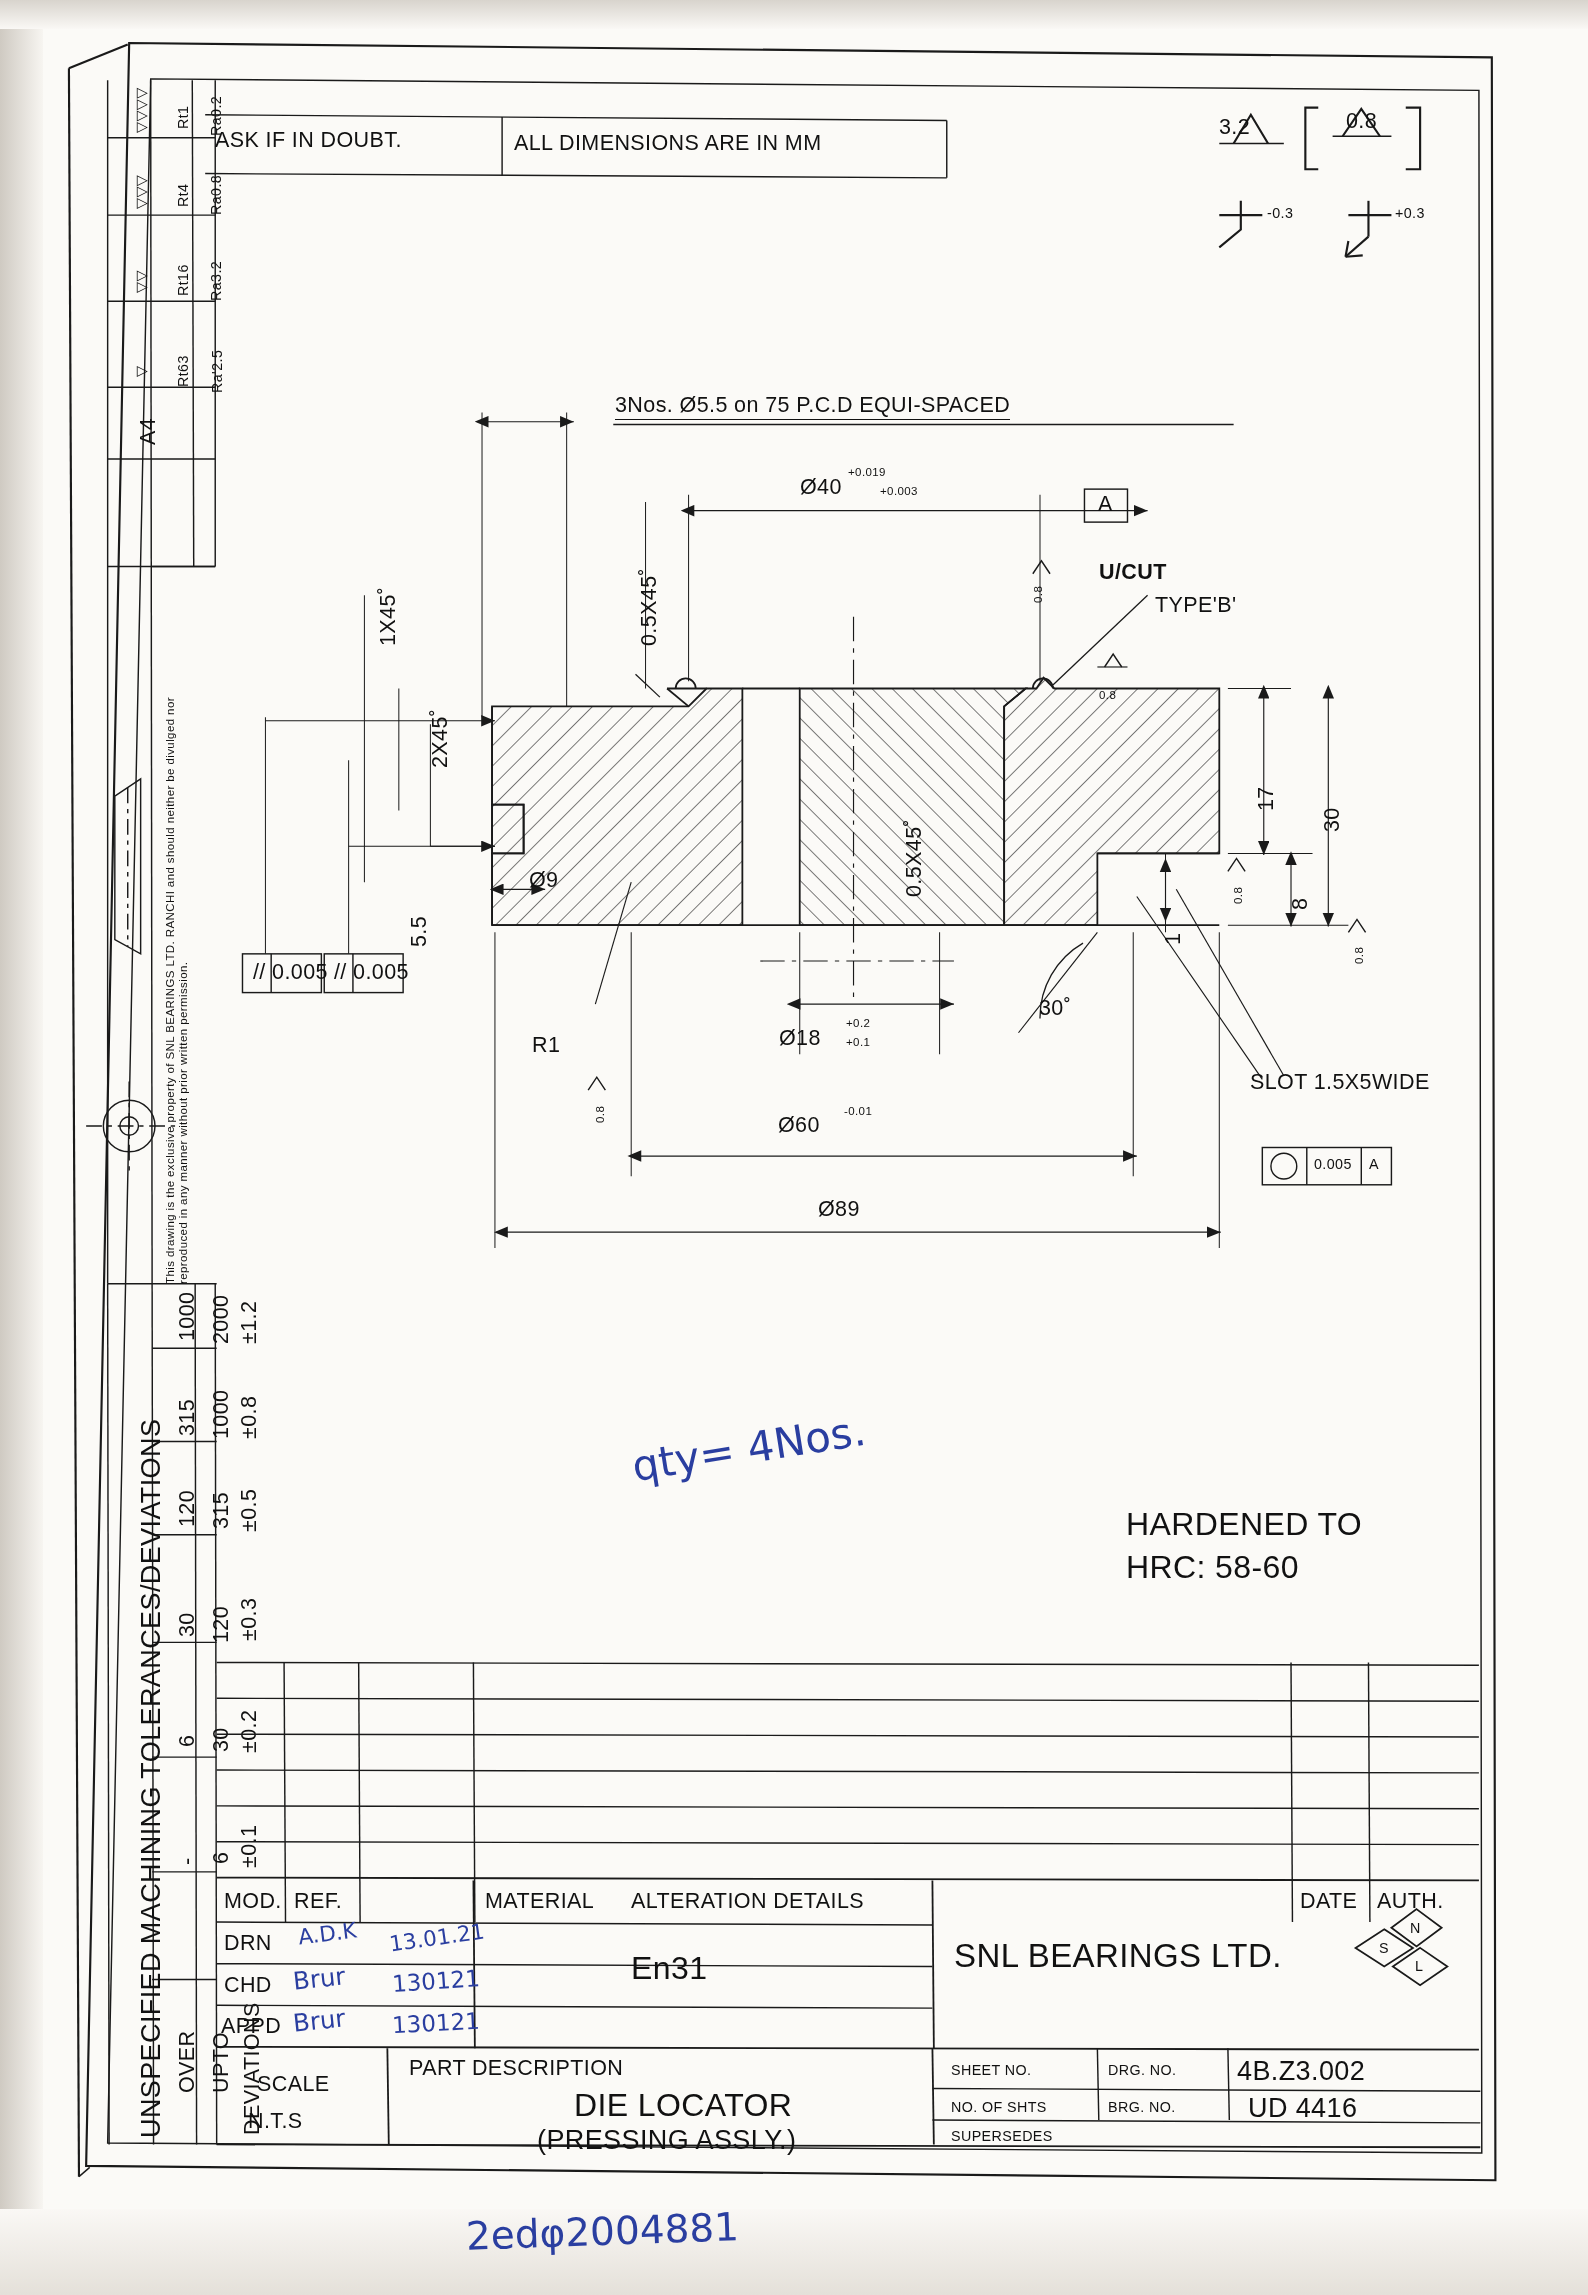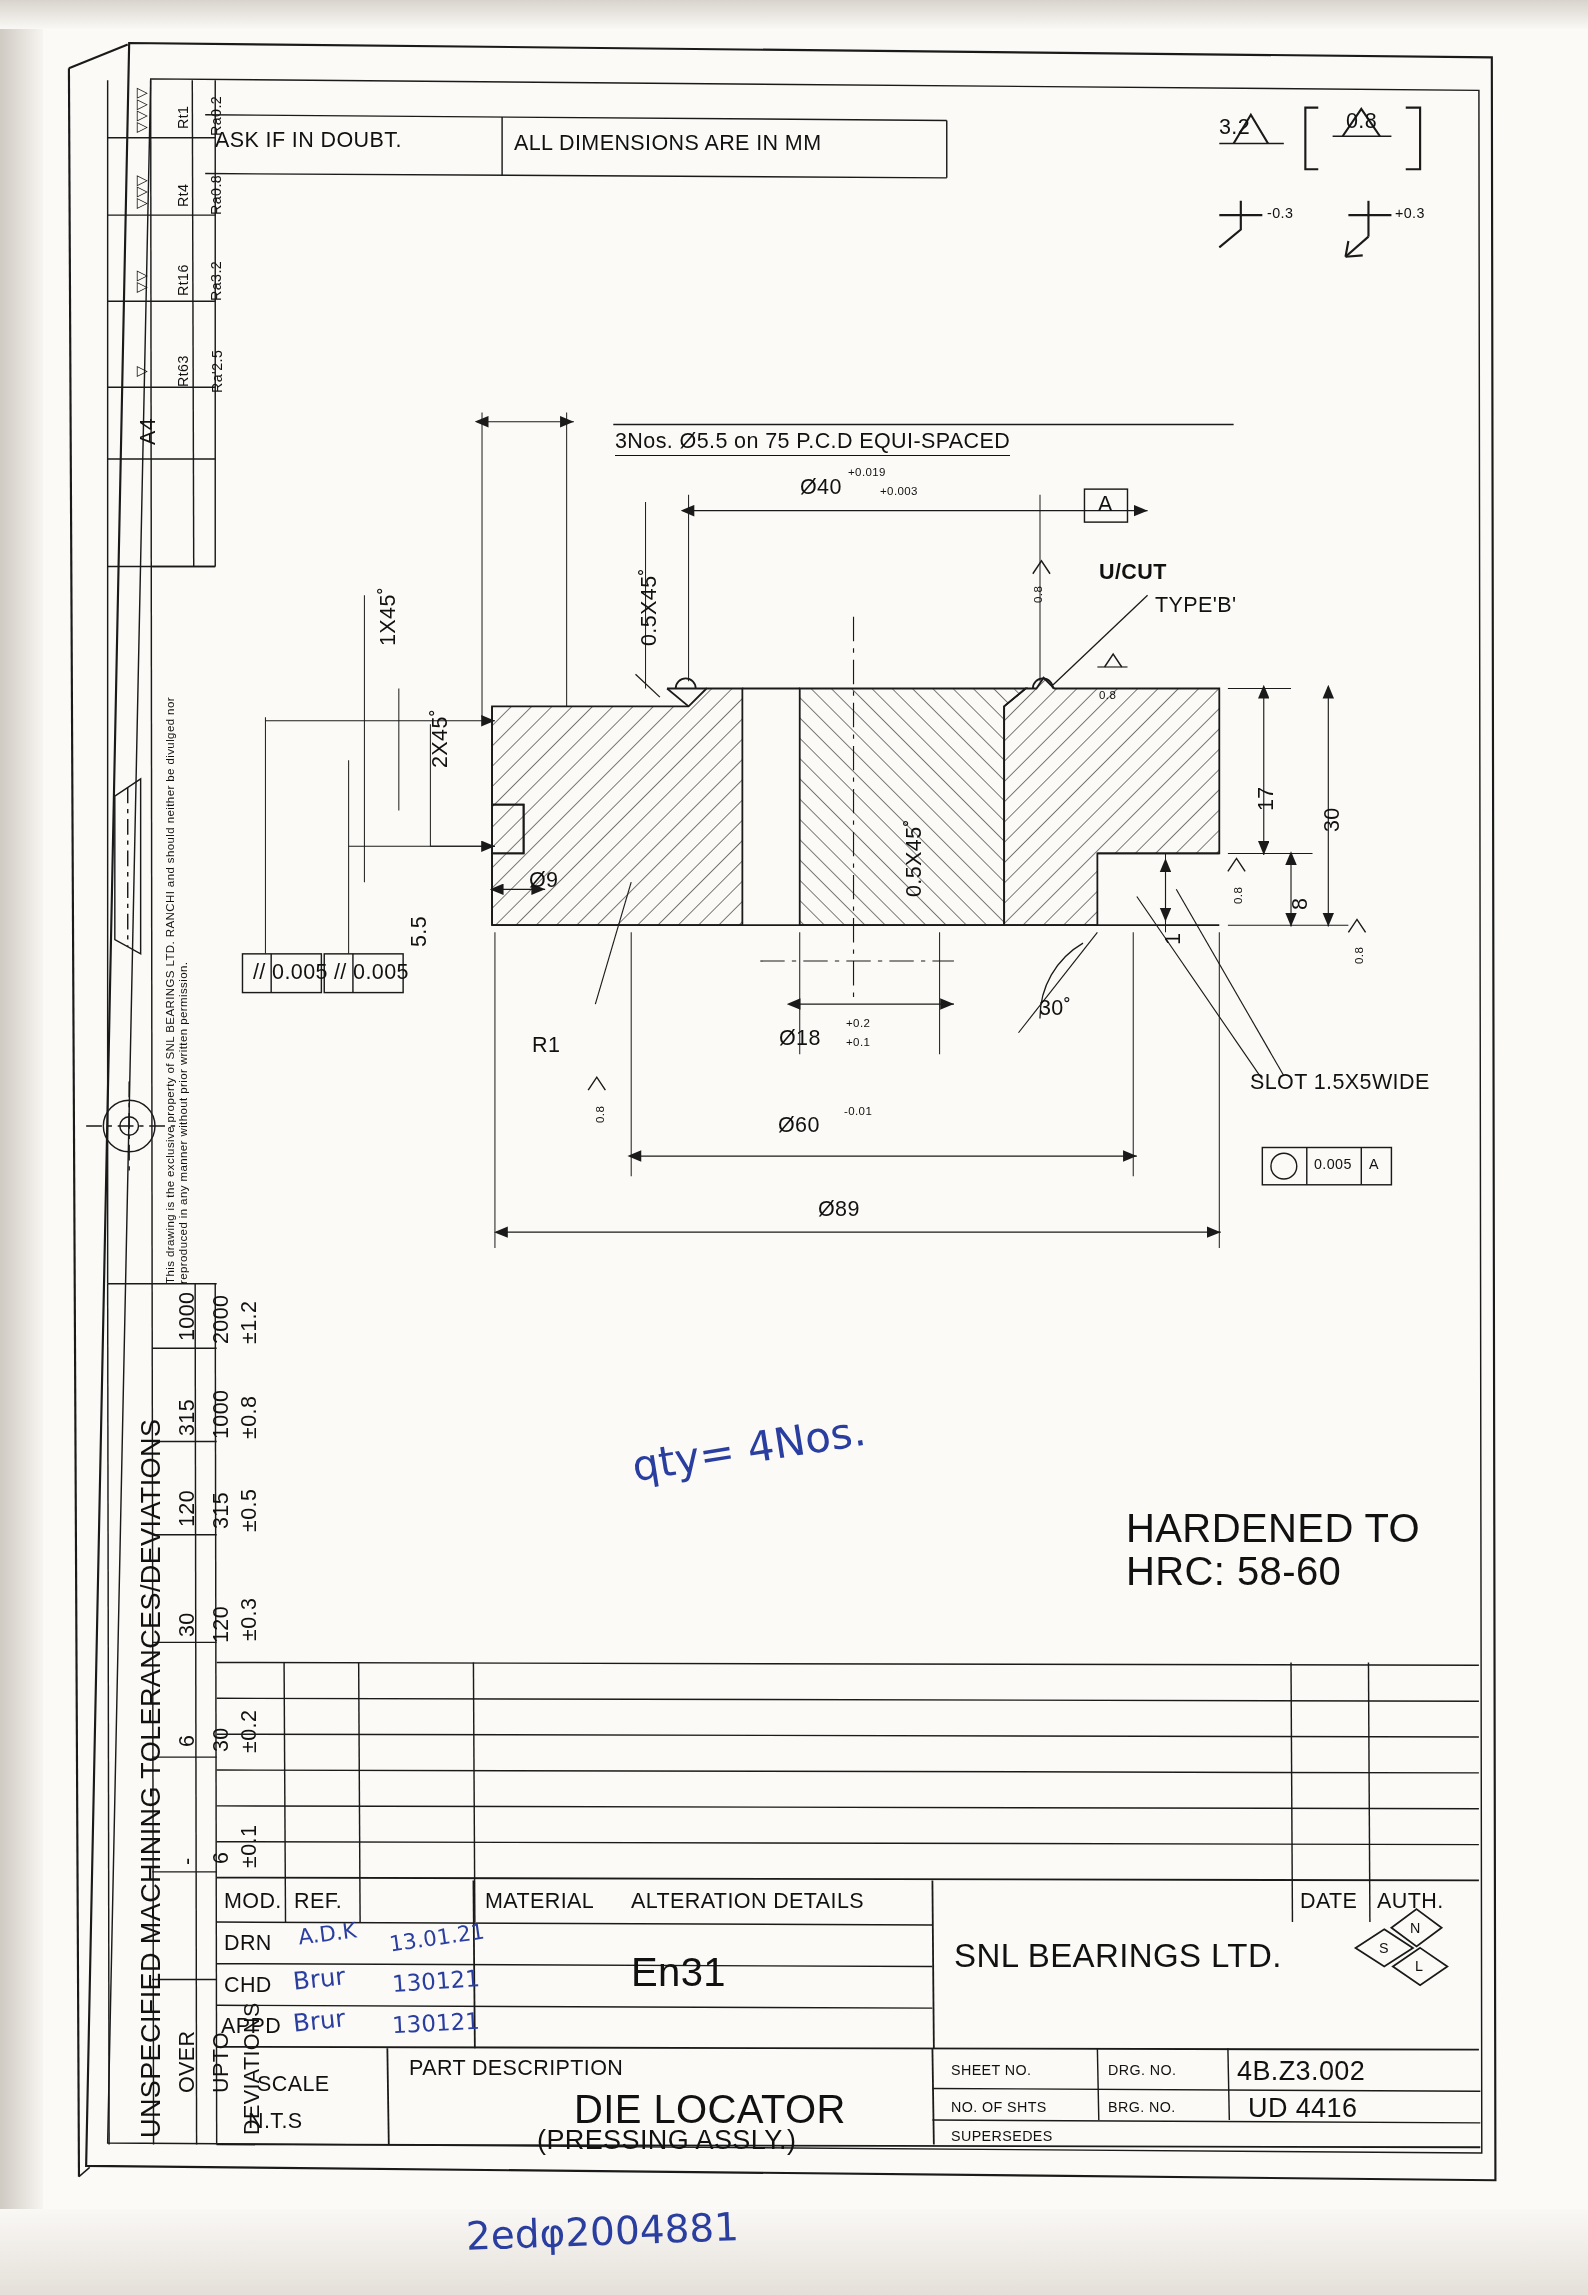--- a/index.html
+++ b/index.html
@@ -16,21 +16,21 @@
   .scan-edge-top{position:absolute;left:0;top:0;width:1588px;height:29px;
      background:linear-gradient(to bottom,#d8d4cd,#faf8f5);}
   .scan-edge-bottom{position:absolute;left:0;bottom:0;width:1588px;height:86px;
      background:linear-gradient(to top,#e4e0d9,#faf8f5);}
 
   .txt{position:absolute;color:#111;white-space:nowrap;font-size:18.7px;letter-spacing:0.4px;}
   .t-sm{font-size:14.3px;}
   .t-xs{font-size:11.5px;}
   .t-md{font-size:21.5px;}
   .t-lg{font-size:27px;}
-  .t-xl{font-size:40px;}
+  .t-xl{font-size:32px;}
   .rot90{transform-origin:0 0;transform:rotate(-90deg);}
   .ul{border-bottom:1.4px solid #111;padding-bottom:1.4px;}
 
   svg{position:absolute;left:0;top:0;overflow:visible;}
   .hand{font-family:"DejaVu Sans", sans-serif;color:#2a3ea0;}
 </style>
 </head>
 <body>
 
 <div id="sheet">
@@ -265,21 +265,21 @@
     <circle cx="1790" cy="1626" r="18" fill="none" stroke="#1a1a1a" stroke-width="2"></circle>
 
     <path d="M 1540 930 L 1552 912 L 1564 930" fill="none" stroke="#1a1a1a" stroke-width="2"></path>
     <line x1="1530" y1="930" x2="1572" y2="930" stroke="#1a1a1a" stroke-width="1.6"></line>
     <path d="M 1712 1215 L 1724 1197 L 1736 1215" fill="none" stroke="#1a1a1a" stroke-width="2"></path>
     <path d="M 1880 1300 L 1892 1282 L 1904 1300" fill="none" stroke="#1a1a1a" stroke-width="2"></path>
     <path d="M 820 1520 L 832 1502 L 844 1520" fill="none" stroke="#1a1a1a" stroke-width="2"></path>
     <path d="M 1440 800 L 1452 782 L 1464 800" fill="none" stroke="#1a1a1a" stroke-width="2"></path>
   </svg>
 
-  <div class="txt t-md ul" style="left:615px;top:393px;margin-top:36px;">3Nos. Ø5.5 on 75 P.C.D EQUI-SPACED</div>
+  <div class="txt t-md ul" style="left:615px;top:393px;">3Nos. Ø5.5 on 75 P.C.D EQUI-SPACED</div>
 
   <div class="txt t-md" style="left:800px;top:475px;">Ø40</div>
   <div class="txt t-xs" style="left:848px;top:466px;">+0.019</div>
   <div class="txt t-xs" style="left:848px;top:485px;margin-left:32px;">+0.003</div>
   <div class="txt t-md" style="left:1098px;top:492px;">A</div>
 
   <div class="txt t-md" style="left:1099px;top:560px;font-weight:bold;">U/CUT</div>
   <div class="txt t-md" style="left:1155px;top:593px;">TYPE'B'</div>
 
   <div class="txt t-md rot90" style="left:637px;top:646px;">0.5X45˚</div>

